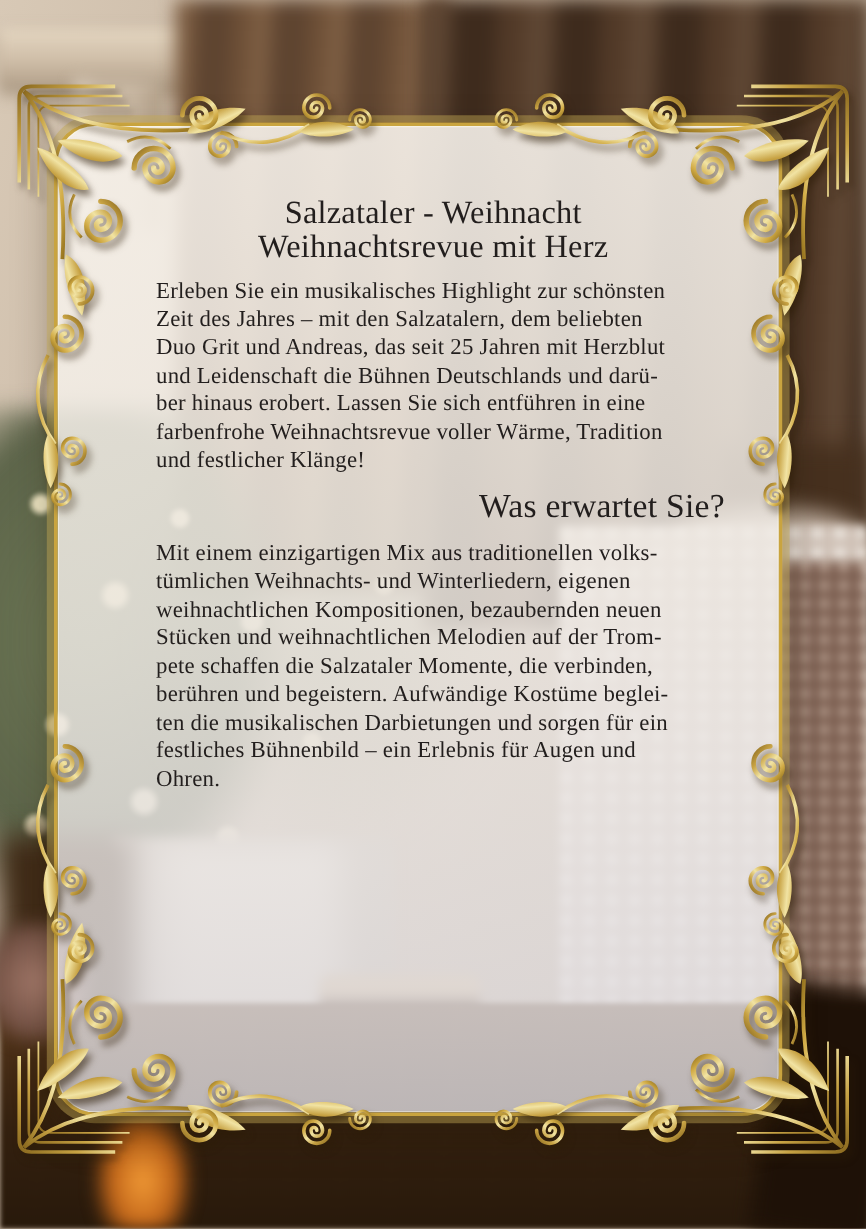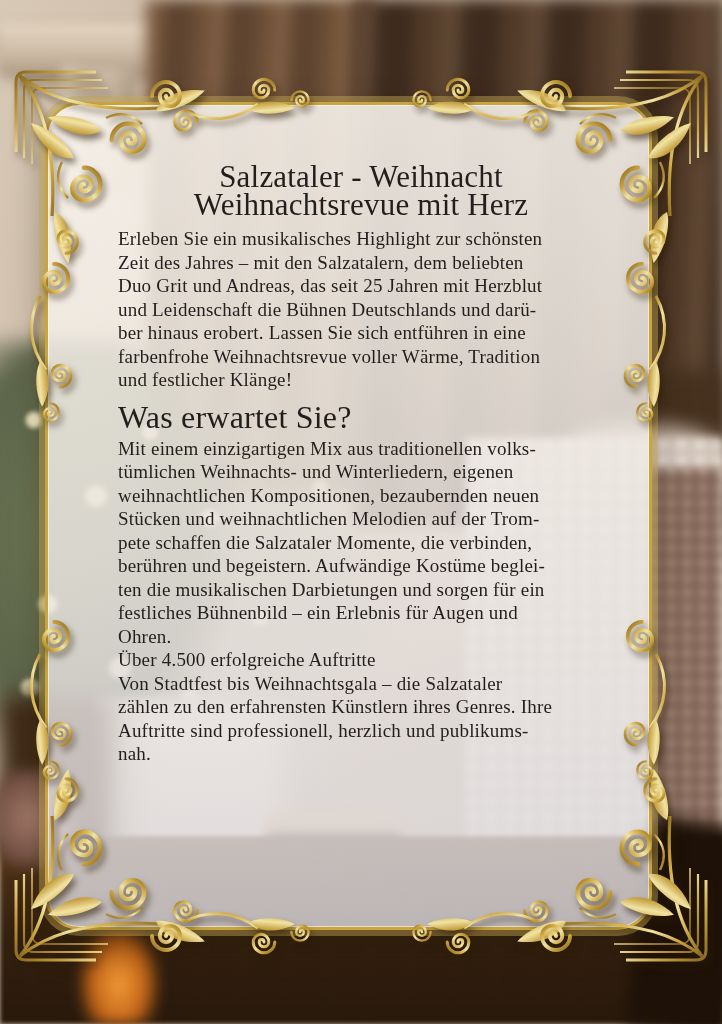--- a/index.html
+++ b/index.html
@@ -72,25 +72,25 @@
                     rgba(236,232,230,.8) 65%, rgba(224,222,228,.78) 100%);
          box-shadow:0 0 0 6px rgba(196,168,84,.45), 0 14px 34px rgba(35,22,6,.35),
                     inset 0 0 0 1px rgba(255,252,235,.6);}
 
   
   svg.frame{position:absolute;left:0;top:0;filter:drop-shadow(3px 5px 3px rgba(43,27,6,.55));}
 
   
   .content{position:absolute;left:118px;top:163px;width:486px;color:#221e1d;
            font-size:19px;line-height:23.5px;letter-spacing:.2px;}
-  .content h1{margin:0 0 8px;font-size:31px;line-height:28px;font-weight:normal;text-align:center;}
+  .content h1{margin:0 0 8px;font-size:27px;line-height:28px;font-weight:normal;text-align:center;}
   .content h1 span{display:block;}
-  .content h2{margin:10px 0 5px;font-size:32px;line-height:30px;font-weight:normal;text-align:left;}
+  .content h2{margin:10px 0 5px;font-size:28px;line-height:30px;font-weight:normal;text-align:right;}
   .content h2.h3{margin:24px 0 6px;}
-  .content p{margin:0;white-space:pre;}
+  .content p{margin:12px;white-space:pre;}
 </style>
 </head>
 <body>
 
 <div class="stage">
 
   <div class="bg">
     <div class="wall"></div>
     <div class="molding"></div>
     <div class="pilaster"></div>
@@ -197,20 +197,15 @@
     <h2>Was erwartet Sie?</h2>
     <p>Mit einem einzigartigen Mix aus traditionellen volks-
 tümlichen Weihnachts- und Winterliedern, eigenen
 weihnachtlichen Kompositionen, bezaubernden neuen
 Stücken und weihnachtlichen Melodien auf der Trom-
 pete schaffen die Salzataler Momente, die verbinden,
 berühren und begeistern. Aufwändige Kostüme beglei-
 ten die musikalischen Darbietungen und sorgen für ein
 festliches Bühnenbild – ein Erlebnis für Augen und
 Ohren.</p>
-    <p>Über 4.500 erfolgreiche Auftritte
-Von Stadtfest bis Weihnachtsgala – die Salzataler
-zählen zu den erfahrensten Künstlern ihres Genres. Ihre
-Auftritte sind professionell, herzlich und publikums-
-nah.</p>
   </main>
 
 </div>
 
 </body></html>

